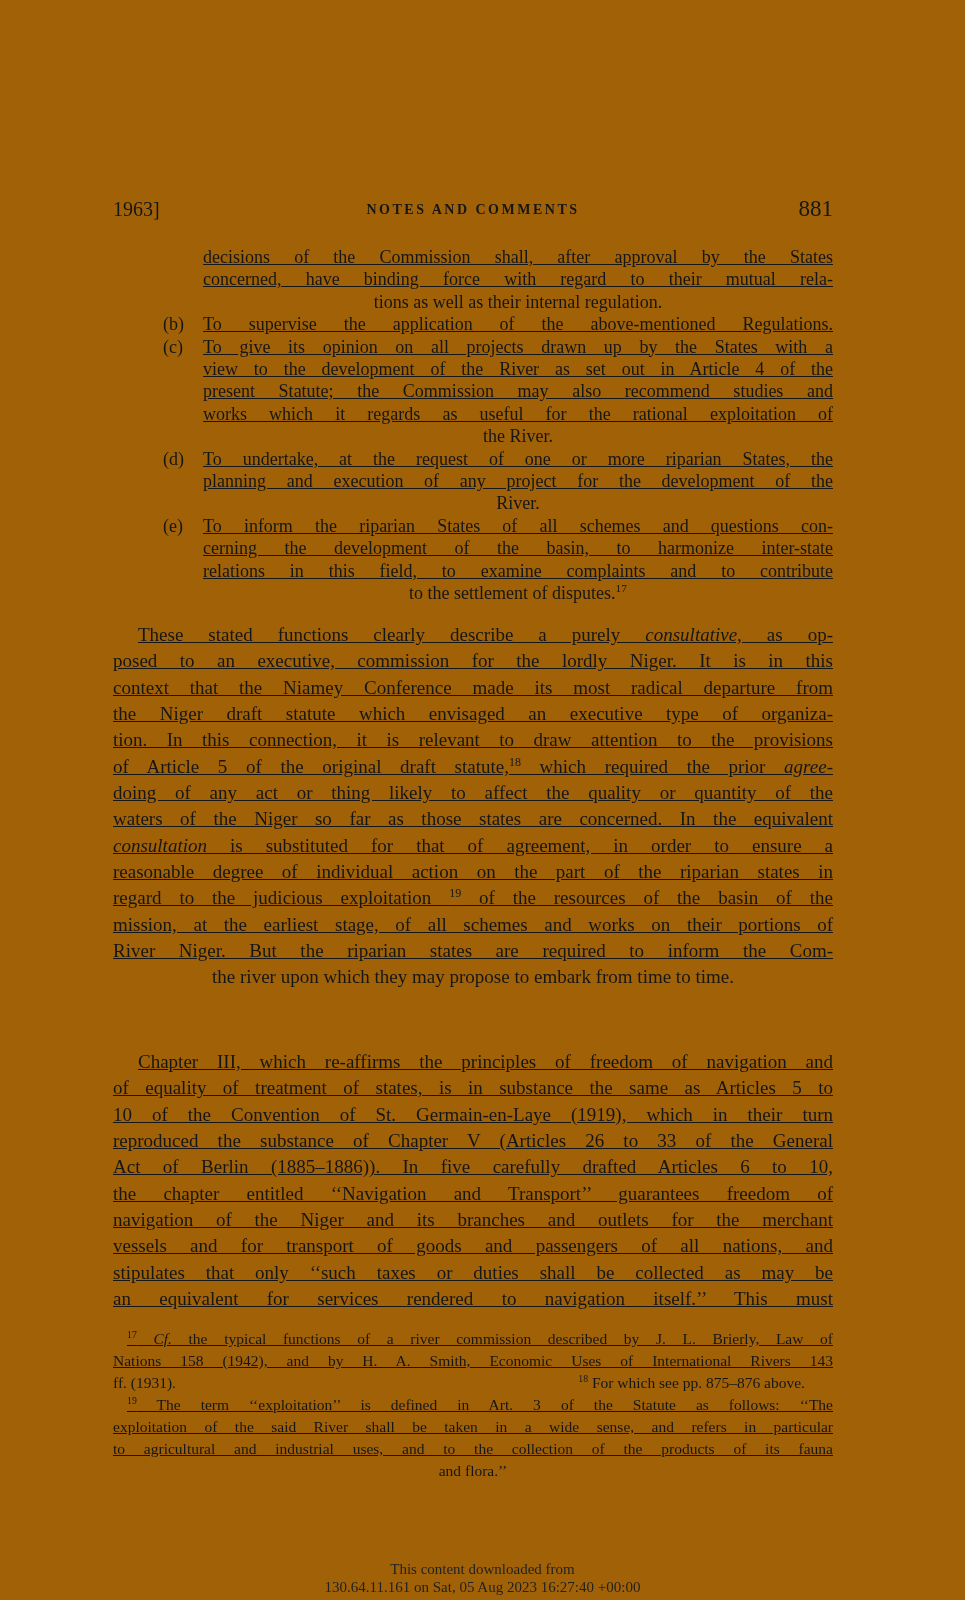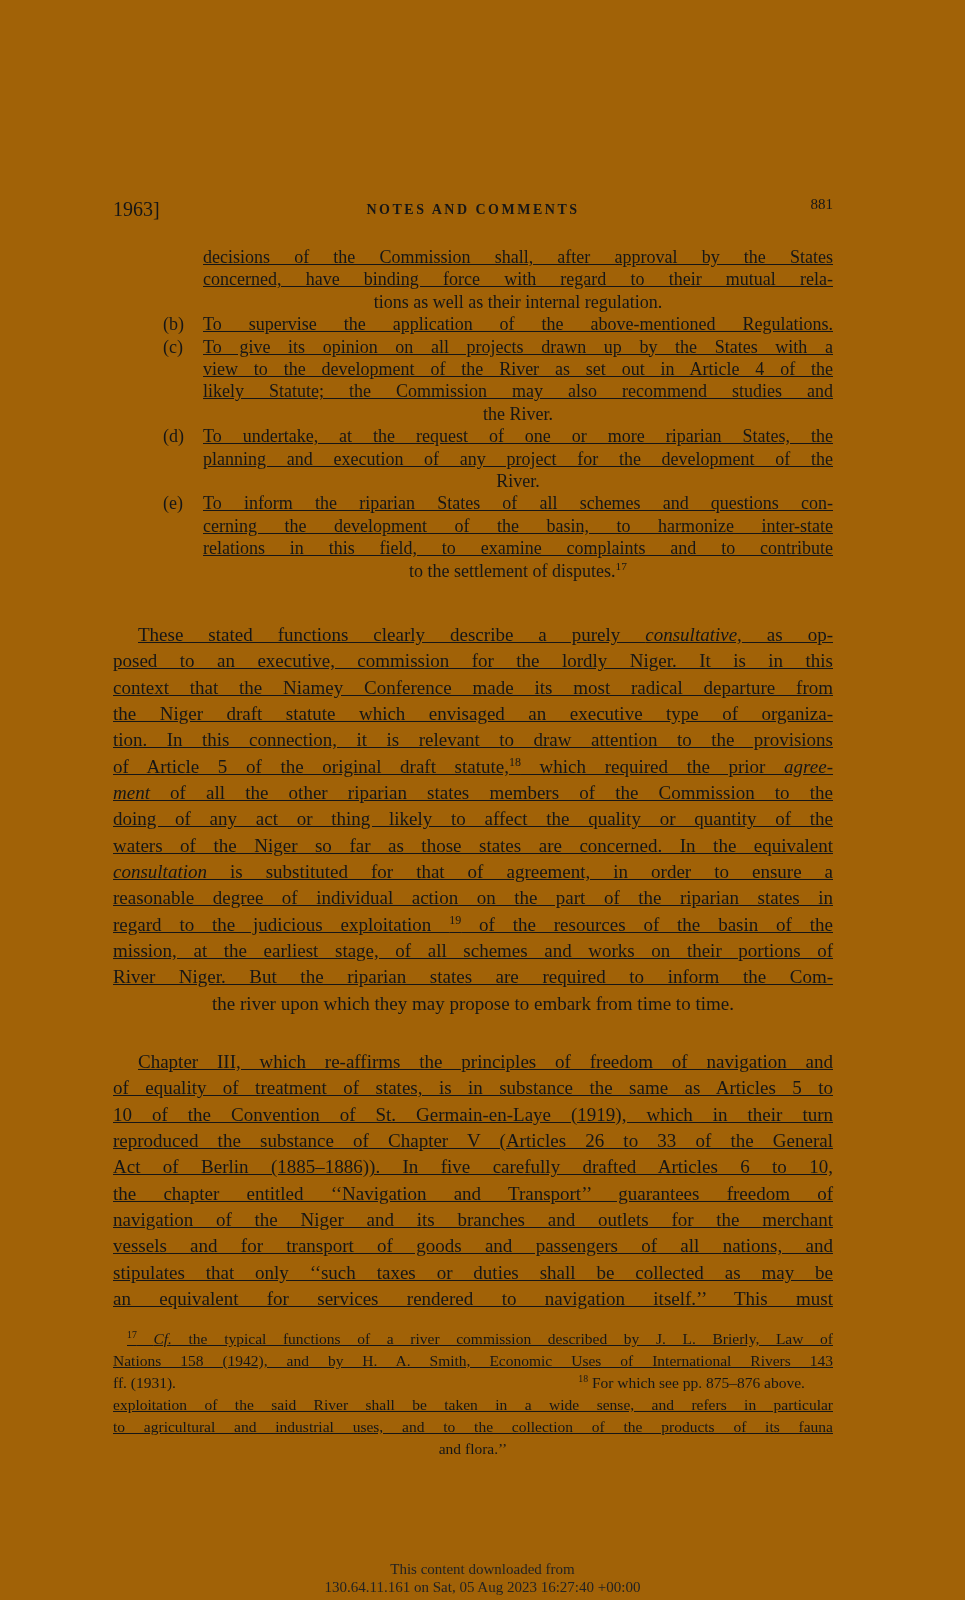--- a/index.html
+++ b/index.html
@@ -5,21 +5,21 @@
   html,body{margin:0;padding:0;background:#ffffff;}
   .page{position:relative;width:965px;height:1600px;background:#a16207;color:#161616;
         font-family:"Liberation Serif",serif;overflow:hidden;}
   .col{position:absolute;left:113px;width:720px;}
 
   
   .header{top:198px;height:24px;}
   .hyear{position:absolute;left:0;top:0;font-size:20px;}
   .htitle{position:absolute;left:0;right:0;top:4px;text-align:center;
           font-size:14px;font-weight:bold;letter-spacing:2.5px;}
-  .hpage{position:absolute;right:0;top:-2px;font-size:15px;}
+  .hpage{position:absolute;right:0;top:-2px;font-size:23px;}
 
   
   .ln{white-space:normal;text-align:center;}
   .ln.j{text-align:justify;text-align-last:justify;text-decoration:underline;}
   .it{font-style:italic;}
   .sup{font-size:63%;vertical-align:super;line-height:0;}
 
   
   .quote{top:246px;font-size:18px;line-height:22.4px;}
   .quote .qwrap{margin-left:90px;}
@@ -66,21 +66,22 @@
         <span class="qlabel">(b)</span>
         <div class="qtext">
             <div class="ln j">To supervise the application of the above-mentioned Regulations.</div>
           </div>
       </div>
       <div class="qitem">
         <span class="qlabel">(c)</span>
         <div class="qtext">
             <div class="ln j">To give its opinion on all projects drawn up by the States with a</div>
             <div class="ln j">view to the development of the River as set out in Article 4 of the</div>
-            <div class="ln j">likely Statute; the Commission may also recommend studies and</div>
+            <div class="ln j">present Statute; the Commission may also recommend studies and</div>
+            <div class="ln j">works which it regards as useful for the rational exploitation of</div>
             <div class="ln">the River.</div>
           </div>
       </div>
       <div class="qitem">
         <span class="qlabel">(d)</span>
         <div class="qtext">
             <div class="ln j">To undertake, at the request of one or more riparian States, the</div>
             <div class="ln j">planning and execution of any project for the development of the</div>
             <div class="ln">River.</div>
           </div>
@@ -97,21 +98,20 @@
     </div>
   </div>
 
   <div class="col para p1">
       <div class="ln j ind">These stated functions clearly describe a purely <span class="it">consultative,</span> as op-</div>
       <div class="ln j">posed to an executive, commission for the lordly Niger.  It is in this</div>
       <div class="ln j">context that the Niamey Conference made its most radical departure from</div>
       <div class="ln j">the Niger draft statute which envisaged an executive type of organiza-</div>
       <div class="ln j">tion.  In this connection, it is relevant to draw attention to the provisions</div>
       <div class="ln j">of Article 5 of the original draft statute,<span class="sup">18</span> which required the prior <span class="it">agree-</span></div>
-      <div class="ln j"><span class="it">ment</span> of all the other riparian states members of the Commission to the</div>
       <div class="ln j">doing of any act or thing likely to affect the quality or quantity of the</div>
       <div class="ln j">waters of the Niger so far as those states are concerned.  In the equivalent</div>
       <div class="ln j"><span class="it">consultation</span> is substituted for that of agreement, in order to ensure a</div>
       <div class="ln j">reasonable degree of individual action on the part of the riparian states in</div>
       <div class="ln j">regard to the judicious exploitation <span class="sup">19</span> of the resources of the basin of the</div>
       <div class="ln j">mission, at the earliest stage, of all schemes and works on their portions of</div>
       <div class="ln j">River Niger.  But the riparian states are required to inform the Com-</div>
       <div class="ln">the river upon which they may propose to embark from time to time.</div>
     </div>
 
@@ -132,20 +132,21 @@
       <div class="ln j ind"><span class="sup">17</span> <span class="it">Cf.</span> the typical functions of a river commission described by J. L. Brierly, Law of</div>
       <div class="ln j">Nations 158 (1942), and by H. A. Smith, Economic Uses of International Rivers 143</div>
     </div>
 
   <div class="col fnrow">
     <span>ff. (1931).</span>
     <span><span class="sup">18</span> For which see pp. 875–876 above.</span>
   </div>
 
   <div class="col fn fn19">
+      <div class="ln j ind"><span class="sup">19</span> The term ‘‘exploitation’’ is defined in Art. 3 of the Statute as follows: ‘‘The</div>
       <div class="ln j">exploitation of the said River shall be taken in a wide sense, and refers in particular</div>
       <div class="ln j">to agricultural and industrial uses, and to the collection of the products of its fauna</div>
       <div class="ln">and flora.’’</div>
     </div>
 
   <div class="footer">
     <div>This content downloaded from</div>
     <div>130.64.11.161 on Sat, 05 Aug 2023 16:27:40 +00:00</div>
   </div>
 

